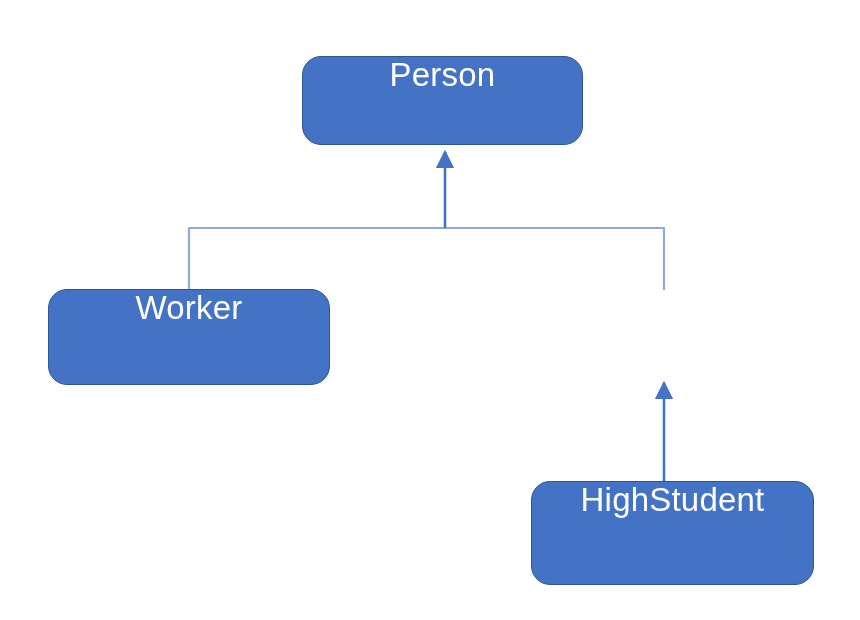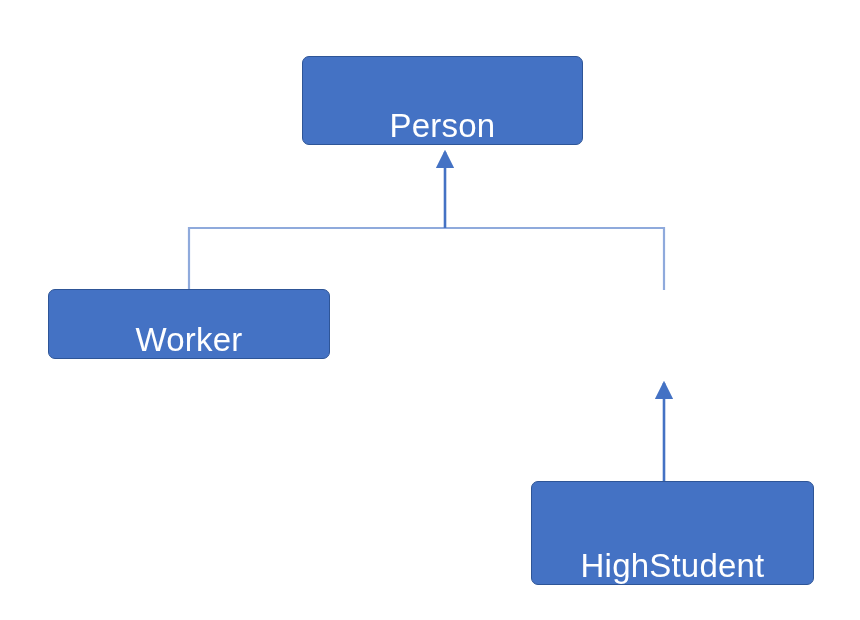--- a/index.html
+++ b/index.html
@@ -24,38 +24,38 @@
     top: 0;
     width: 860px;
     height: 620px;
     pointer-events: none;
   }
   .node {
     position: absolute;
     box-sizing: border-box;
     background: #4472c4;
     border: 1.6px solid #2e5597;
-    border-radius: 7px;
+    border-radius: 19px;
     display: flex;
-    align-items: flex-end;
+    align-items: flex-start;
     justify-content: center;
     color: #ffffff;
     text-align: center;
     user-select: none;
   }
   .node-label {
     font-size: 33px;
     font-weight: 400;
     line-height: 1.1;
     letter-spacing: 0.2px;
     color: #ffffff;
     white-space: nowrap;
   }
   #node-person   { left: 302px; top: 56px;  width: 281px; height: 89px; }
-  #node-worker   { left: 48px;  top: 289px; width: 282px; height: 70px; }
+  #node-worker   { left: 48px;  top: 289px; width: 282px; height: 96px; }
   #node-student  { left: 522px; top: 289px; width: 283px; height: 88px; }
   #node-highstudent { left: 531px; top: 481px; width: 283px; height: 104px; }
 </style>
 </head>
 <body>
 
 <div id="canvas">
 
   <svg id="edge-layer" viewBox="0 0 860 620" width="860" height="620">
     <defs>

